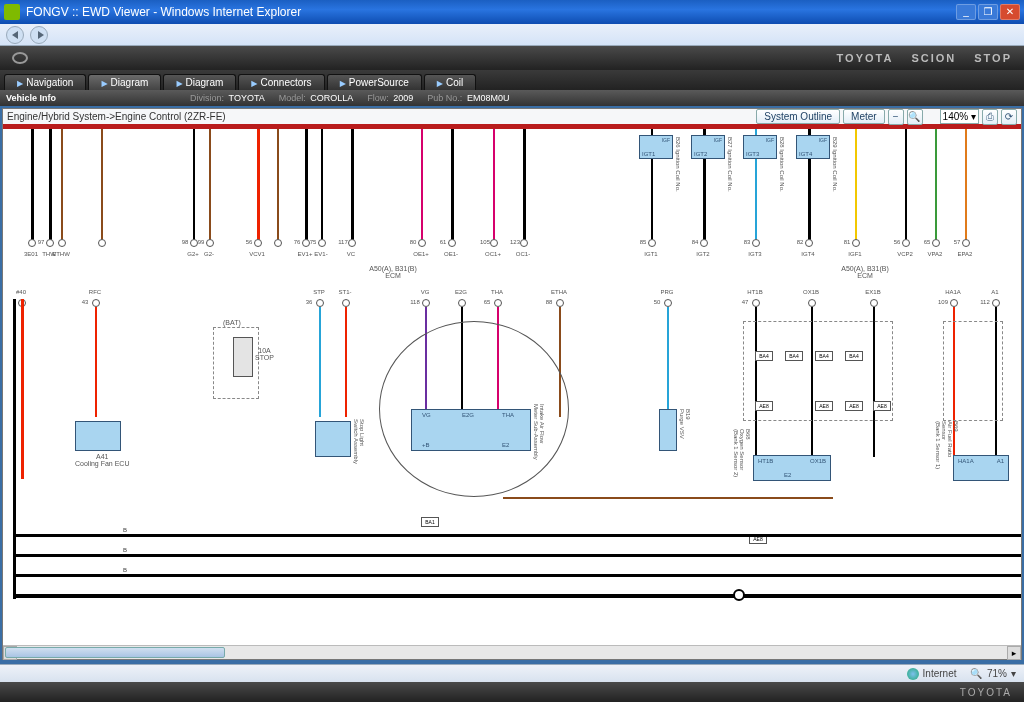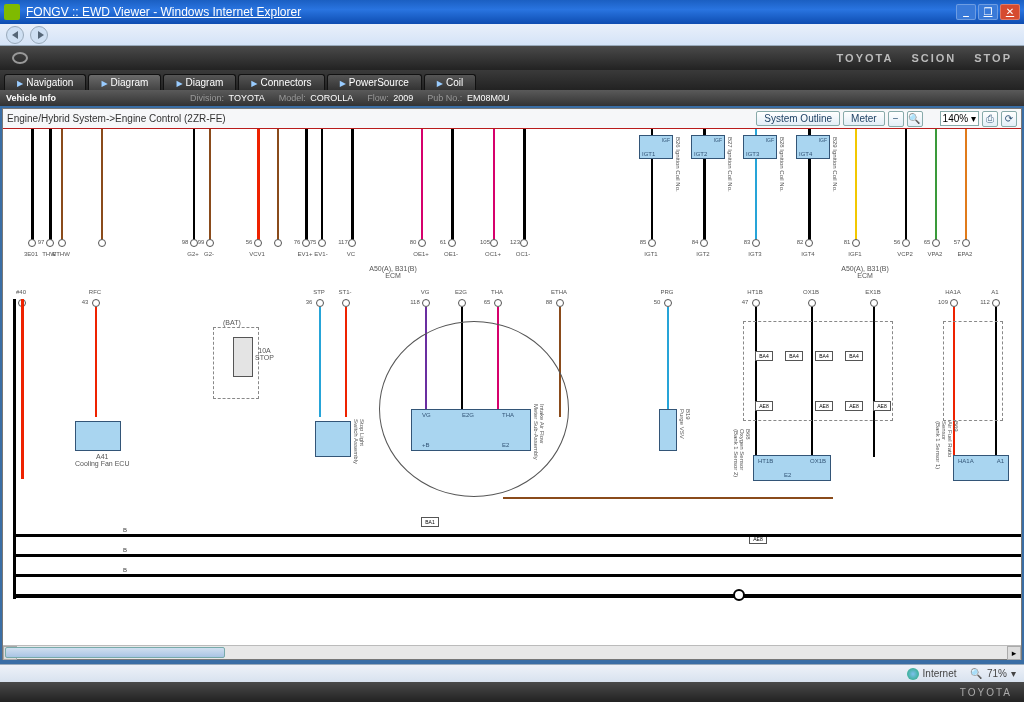--- a/index.html
+++ b/index.html
@@ -1,19 +1,19 @@
 <!DOCTYPE html>
 <html><head>
 <meta charset="utf-8">
 <style>
   * { box-sizing: border-box; margin: 0; padding: 0; font-family: "Segoe UI", Tahoma, sans-serif; }
   body { background: #3a6ea5; width: 1024px; height: 702px; overflow: hidden; font-size: 11px; }
 
   
-  .titlebar { height: 24px; background: linear-gradient(#1b5fc2,#2974e0 40%,#0e4db1); color: #fff; display: flex; align-items: center; padding: 0 4px; font-size: 12px; text-decoration: underline; }
+  .titlebar { height: 24px; background: linear-gradient(#1b5fc2,#2974e0 40%,#0e4db1); color: #fff; display: flex; align-items: center; padding: 0 4px; font-size: 12px; }
   .titlebar .ie-icon { width:16px; height:16px; margin-right:6px; background:#7fba00; border-radius:2px; }
   .winbtns { margin-left:auto; display:flex; gap:2px; }
   .winbtn { width:20px; height:16px; border:1px solid #fff4; border-radius:2px; font-size:10px; line-height:14px; text-align:center; color:#fff; }
   .winbtn.min,.winbtn.max { background:#3a7ad8; }
   .winbtn.close { background:#d64b2f; }
 
   .addrbar { height:22px; background: linear-gradient(#e9f0fa,#d4e3f7); display:flex; align-items:center; padding:0 6px; gap:6px; border-bottom:1px solid #9ab; }
   .navarrow { width:18px; height:18px; border-radius:9px; background:#cfe0f3; border:1px solid #9ab; position:relative; }
   .navarrow::after { content:""; position:absolute; top:4px; left:5px; width:0;height:0;border-top:4px solid transparent;border-bottom:4px solid transparent;border-right:6px solid #567; }
   .navarrow.fwd::after { left:7px; border-right:none; border-left:6px solid #567; }
@@ -28,21 +28,21 @@
   .tab { background:linear-gradient(#555,#333); color:#fff; font-size:10px; padding:2px 12px; border-radius:3px 3px 0 0; border:1px solid #111; border-bottom:none; }
   .tab .arrow { font-size:8px; margin-right:3px; color:#9cf; }
   .tab.active { background:linear-gradient(#6a6a6a,#444); }
 
   .infobar { height:16px; background:linear-gradient(#5a5a5a,#333); color:#ddd; font-size:9px; display:flex; align-items:center; padding:0 6px; gap:14px; }
   .infobar .lbl { color:#999; }
   .infobar .val { color:#fff; margin-left:2px; }
 
   
   .viewer { position:relative; background:#fff; border:1px solid #777; margin:2px; height:552px; }
-  .vtoolbar { height:20px; border-bottom:1px solid #b91c1c; display:flex; align-items:center; padding:0 4px; background:#f6f7f9; }
+  .vtoolbar { height:20px; border-bottom:5px solid #b91c1c; display:flex; align-items:center; padding:0 4px; background:#f6f7f9; }
   .crumb { font-size:10px; color:#333; }
   .vtoolbar .spacer { flex:1; }
   .vbtn { font-size:10px; border:1px solid #8aa; background:linear-gradient(#fff,#e3eef7); padding:1px 7px; margin-left:3px; border-radius:2px; color:#246; }
   .vsel { font-size:10px; border:1px solid #8aa; background:#fff; padding:1px 2px; margin-left:17px; }
   .vicon { width:16px;height:16px;border:1px solid #8aa;background:linear-gradient(#fff,#e3eef7);margin-left:3px;border-radius:2px;display:flex;align-items:center;justify-content:center;font-size:10px;color:#357; }
 
   .canvas { position:absolute; top:20px; left:0; right:0; bottom:14px; overflow:hidden; }
   .hscroll { position:absolute; bottom:0; left:0; right:0; height:14px; background:#e8e8e8; border-top:1px solid #bbb; }
   .hscroll .thumb { position:absolute; left:2px; top:1px; height:11px; width:220px; background:linear-gradient(#d0dff0,#a8c4e4); border:1px solid #7aa; border-radius:2px; }
   .hscroll .cap { position:absolute; top:0; width:14px; height:14px; background:#ddd; border:1px solid #aaa; font-size:9px; text-align:center; line-height:12px; }

